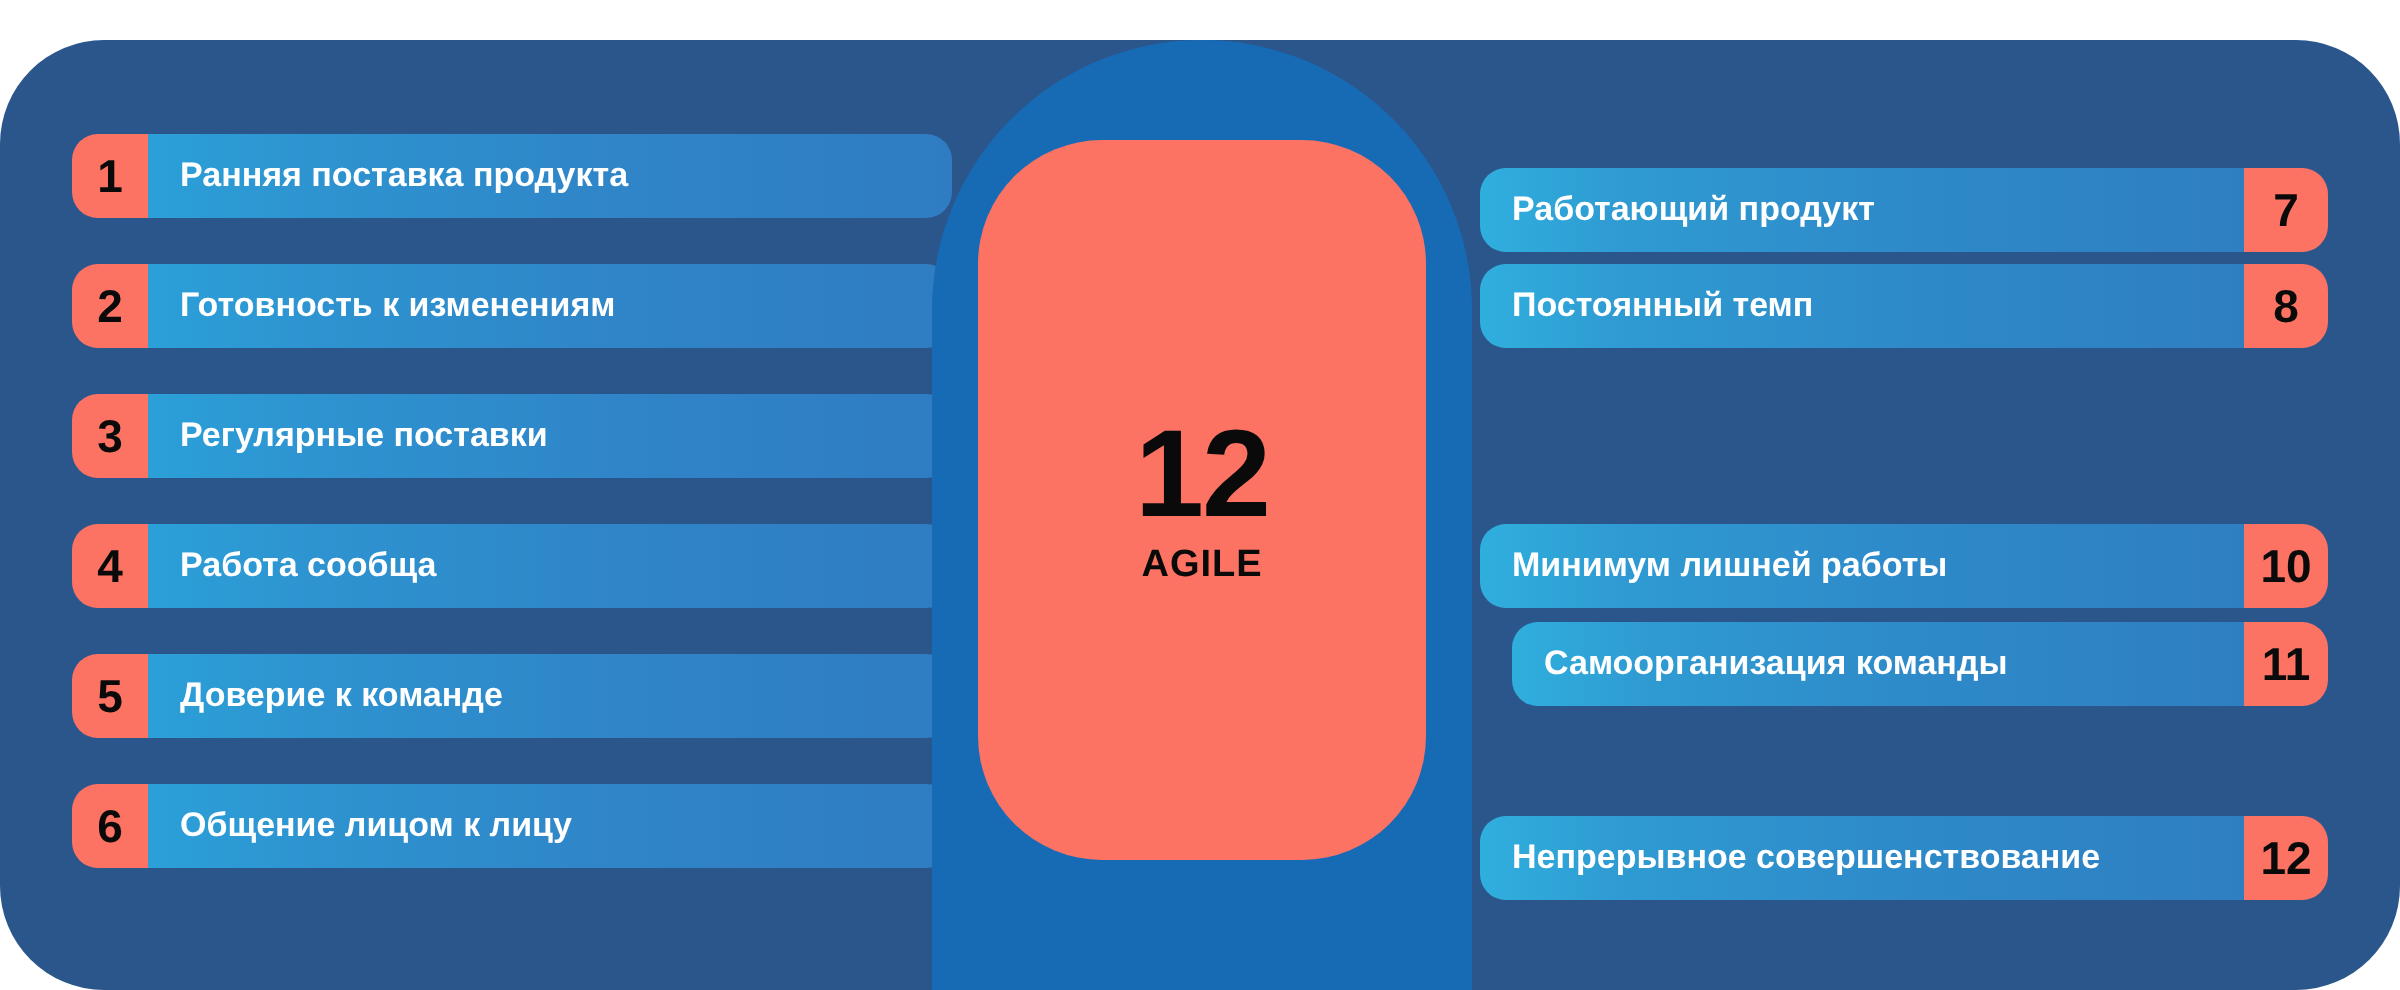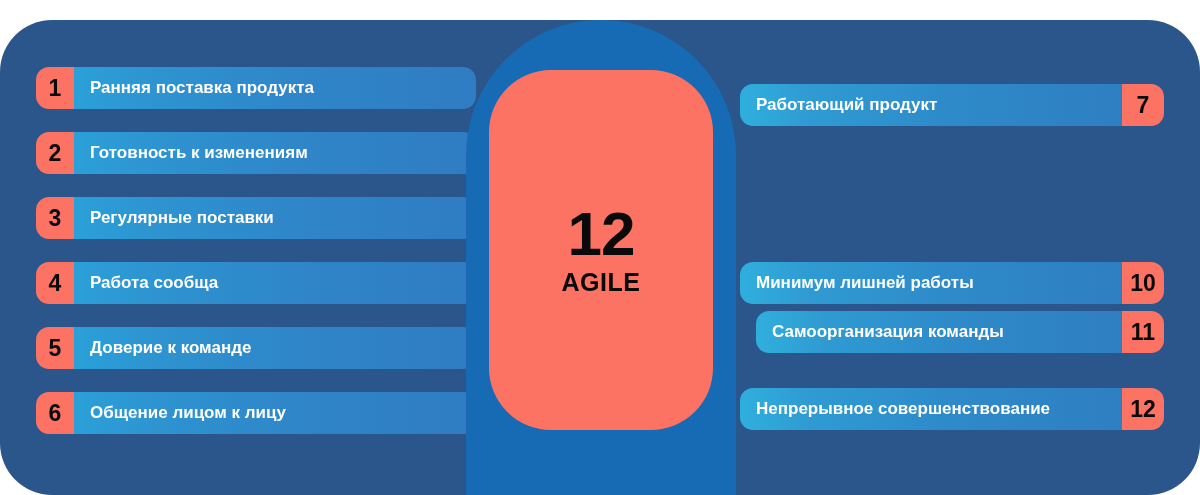--- a/index.html
+++ b/index.html
@@ -61,21 +61,21 @@
     letter-spacing: -1px;
   }
   .center-word {
     font-size: 25px;
     font-weight: 700;
     line-height: 1.1;
     margin-top: 10px;
     letter-spacing: 0.5px;
   }
   .center-sub {
-    font-size: 25px;
+    font-size: 19px;
     font-weight: 700;
     line-height: 1.1;
     margin-top: 4px;
     letter-spacing: 0.5px;
   }
 
   
   .col {
     position: absolute;
     top: 0; height: 495px;
@@ -174,27 +174,31 @@
   <div class="center-card">
     <div class="center-number">12</div>
     <div class="center-sub">AGILE</div>
   </div>
 
   <div class="col col-right" id="right-col">
       <div class="row row-right" style="top: 84px;">
         <div class="label">Работающий продукт</div>
         <div class="badge">7</div>
       </div>
+      <div class="row row-right" style="top: 132px;">
+        <div class="label">Постоянный темп</div>
+        <div class="badge">8</div>
+      </div>
       <div class="row row-right" style="top: 262px;">
         <div class="label">Минимум лишней работы</div>
         <div class="badge">10</div>
       </div>
       <div class="row row-right" style="top: 311px; padding-left: 16px;">
         <div class="label">Самоорганизация команды</div>
         <div class="badge">11</div>
       </div>
-      <div class="row row-right" style="top: 388px;">
+      <div class="row row-right" style="top: 408px;">
         <div class="label">Непрерывное совершенствование</div>
         <div class="badge">12</div>
       </div>
     </div>
 
 </div>
 
 </body></html>

